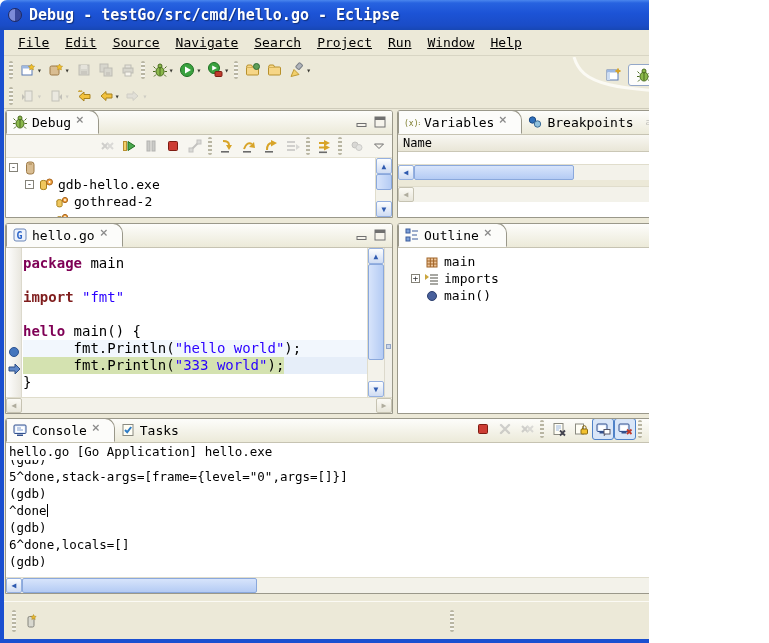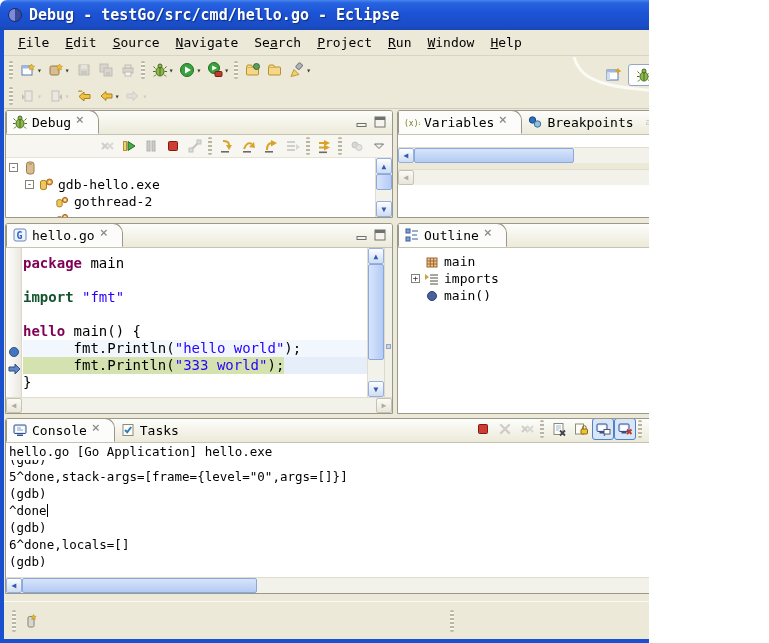--- a/index.html
+++ b/index.html
@@ -13,21 +13,21 @@
   .title-text{color:#fff;font-weight:bold;font-size:15px;text-shadow:1px 1px 1px #10307e;white-space:nowrap;flex:1;}
   .tb-btn{width:22px;height:21px;border:1px solid #fff;border-radius:3px;margin-left:2px;display:flex;align-items:center;justify-content:center;}
   .tb-min,.tb-max{background:linear-gradient(180deg,#7aa0f2,#3563d6 60%,#2c56c4);}
   .tb-close{background:linear-gradient(180deg,#f0926f,#dd5733 55%,#c4411f);}
   
   .wbody{position:absolute;left:0;top:30px;width:769px;height:613px;background:#ece9d8;
     border-left:4px solid #1a4fd0;border-right:4px solid #1a4fd0;border-bottom:4px solid #1a4fd0;}
   
   .menubar{position:absolute;left:0;top:0;right:0;height:26px;display:flex;align-items:center;padding-left:6px;
     font-size:13px;color:#000;border-bottom:1px solid #d8d5c4;}
-  .menu-item{padding:2px 8px;white-space:nowrap;}
+  .menu-item{padding:2px 8px;white-space:nowrap;text-decoration:underline;}
   
   .maintb{position:absolute;left:0;top:27px;right:0;height:52px;border-bottom:1px solid #cfccbb;}
   .tb-row{display:flex;align-items:center;height:26px;padding-left:3px;position:relative;}
   .grip{width:4px;height:18px;margin:0 4px 0 2px;
     background:repeating-linear-gradient(180deg,#b8b5a2 0 2px,#f6f5ee 2px 4px);border-radius:2px;}
   .tbtn{display:inline-flex;align-items:center;height:22px;padding:1px 2px;border:1px solid transparent;border-radius:3px;}
   .tbtn.dis{filter:grayscale(1) opacity(.5);}
   .tbtn.pressed{background:#d9e6f8;border-color:#4f82c8;}
   .icn{width:16px;height:16px;display:inline-block;}
   .dd{font-size:8px;color:#3b3b33;margin-left:1px;}
@@ -518,20 +518,24 @@
               </svg>
             </span>
             <span class="hbtn">
               <svg width="16" height="16" viewBox="0 0 16 16">
                 <rect x="3" y="3" width="10" height="10" fill="#f6f4ec" stroke="#707070"></rect>
                 <rect x="3" y="3" width="10" height="3" fill="#707070"></rect>
               </svg>
             </span>
           </div>
       </div>
+      <div class="col-header">
+        <span>Name</span>
+        <span class="colV">V</span>
+      </div>
       <div style="height:12px;background:#fff;flex:0 0 auto"></div>
       <div class="sb-h" style="flex:0 0 auto">
         <span class="sbtn">◀</span>
         <div class="sb-thumb" style="width:160px"></div>
         <div class="sb-track"></div>
         <span class="sbtn">▶</span>
       </div>
       <div class="sashrow">
           <div class="sash-grip"></div>
         </div>
@@ -575,21 +579,21 @@
               <span class="marker" style="top: 95px;"><svg width="12" height="12">
                   <circle cx="6" cy="6" r="4.5" fill="#4576bd" stroke="#2c5391"></circle>
                 </svg></span>
               <span class="marker" style="top: 112px;"><svg width="13" height="12">
                   <polygon points="1,4 7,4 7,1 12,6 7,11 7,8 1,8" fill="#5f87c7" stroke="#2d4f86"></polygon>
                 </svg></span>
             </div>
           <div class="code-rows" id="code-rows">
               <div class="code-line"><span class="code-text"><span class="k" style="color: rgb(127, 0, 85);">package</span><span> main</span></span></div>
               <div class="code-line"><span class="code-text"></span></div>
-              <div class="code-line"><span class="code-text"><span class="k" style="color: #14532d;">import</span><span> </span><span style="color: rgb(42, 0, 255);">"fmt"</span></span></div>
+              <div class="code-line"><span class="code-text"><span class="k" style="color: #7f1d1d;">import</span><span> </span><span style="color: rgb(42, 0, 255);">"fmt"</span></span></div>
               <div class="code-line"><span class="code-text"></span></div>
               <div class="code-line"><span class="code-text"><span class="k" style="color: rgb(127, 0, 85);">hello</span><span> main() {</span></span></div>
               <div class="code-line row-bp"><span class="code-text"><span>	fmt.Println(</span><span style="color: rgb(42, 0, 255);">"hello world"</span><span>);</span></span></div>
               <div class="code-line row-current"><span class="code-text"><span>	fmt.Println(</span><span style="color: rgb(42, 0, 255);">"333 world"</span><span>);</span></span></div>
               <div class="code-line"><span class="code-text"><span>}</span></span></div>
             </div>
         </div>
         <div class="sb-v">
           <span class="sbtn">▲</span>
           <div class="sb-thumb" style="height:96px"></div>

